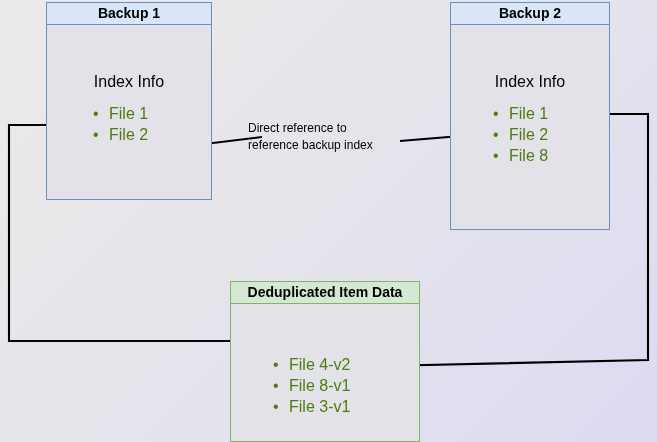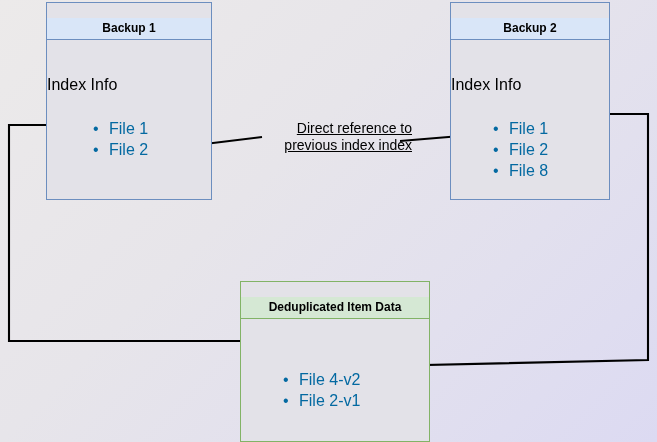--- a/index.html
+++ b/index.html
@@ -33,82 +33,81 @@
     background: #e3e2e8;
   }
   .box.green {
     border: 1px solid #82b366;
   }
   .box-header {
     box-sizing: border-box;
     height: 22px;
     line-height: 20px;
     text-align: center;
-    font-size: 12px;
+    font-size: 14px;
     font-weight: bold;
     color: #000000;
     background: #d9e6f8;
     border-bottom: 1px solid #6c8ebf;
-    margin-top: 15px;
   }
   .box.green .box-header {
     background: #d5e8d4;
     border-bottom: 1px solid #82b366;
   }
   .box-body {
     position: relative;
     height: calc(100% - 22px);
   }
   .index-title {
     position: absolute;
     left: 0;
     right: 0;
-    top: 36px;
+    top: 48px;
+    text-align: center;
     font-size: 16px;
     color: #000;
   }
   ul.file-list {
     position: absolute;
     margin: 0;
     padding: 0;
     list-style: none;
   }
   ul.file-list li {
     position: relative;
     font-size: 16px;
     line-height: 21px;
-    color: #0369a1;
+    color: #4d7c0f;
     padding-left: 16px;
     white-space: nowrap;
   }
   ul.file-list li::before {
     content: "\2022";
     position: absolute;
     left: 0;
     top: 0;
     font-size: 16px;
     line-height: 21px;
   }
   #backup1 { left: 46px; top: 2px; width: 166px; height: 198px; }
   #backup1 .file-list { left: 46px; top: 78px; }
-  #backup2 { left: 450px; top: 2px; width: 160px; height: 198px; }
+  #backup2 { left: 450px; top: 2px; width: 160px; height: 228px; }
   #backup2 .file-list { left: 42px; top: 78px; }
-  #dedup { left: 240px; top: 281px; width: 190px; height: 161px; }
+  #dedup { left: 230px; top: 281px; width: 190px; height: 161px; }
   #dedup .file-list { left: 42px; top: 50px; }
 
   .edge-label {
     position: absolute;
     left: 248px;
     top: 120px;
     width: 164px;
-    text-align: right;
-    font-size: 14px;
+    text-align: left;
+    font-size: 12px;
     line-height: 17px;
     color: #000;
-    text-decoration: underline;
   }
 </style>
 </head>
 <body>
 
 <div id="canvas">
 
   <svg class="edge-layer" viewBox="0 0 657 442">
     <defs>
       <marker id="arrowHead" markerWidth="11" markerHeight="9" refX="10" refY="4.5" orient="auto" markerUnits="userSpaceOnUse">
@@ -145,23 +144,24 @@
         <li>File 8</li>
       </ul>
     </div>
   </div>
 
   <div class="box green" id="dedup">
     <div class="box-header">Deduplicated Item Data</div>
     <div class="box-body">
       <ul class="file-list">
         <li>File 4-v2</li>
-        <li>File 2-v1</li>
+        <li>File 8-v1</li>
+        <li>File 3-v1</li>
       </ul>
     </div>
   </div>
 
   <div class="edge-label">
     <div>Direct reference to</div>
-    <div>previous index index</div>
+    <div>reference backup index</div>
   </div>
 
 </div>
 
 </body></html>

